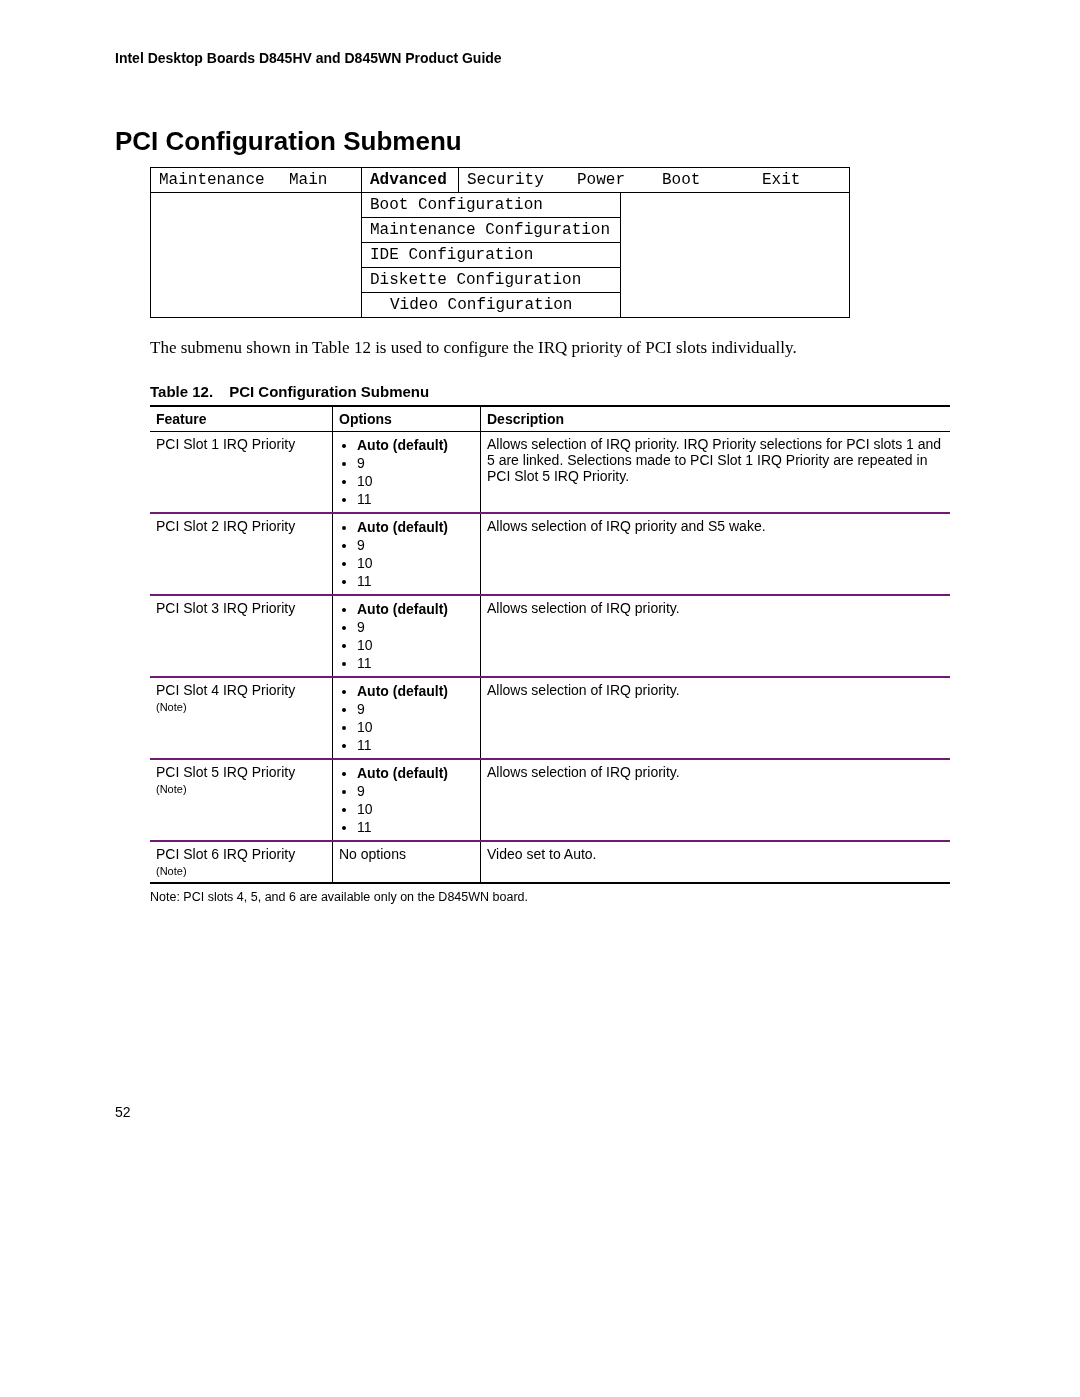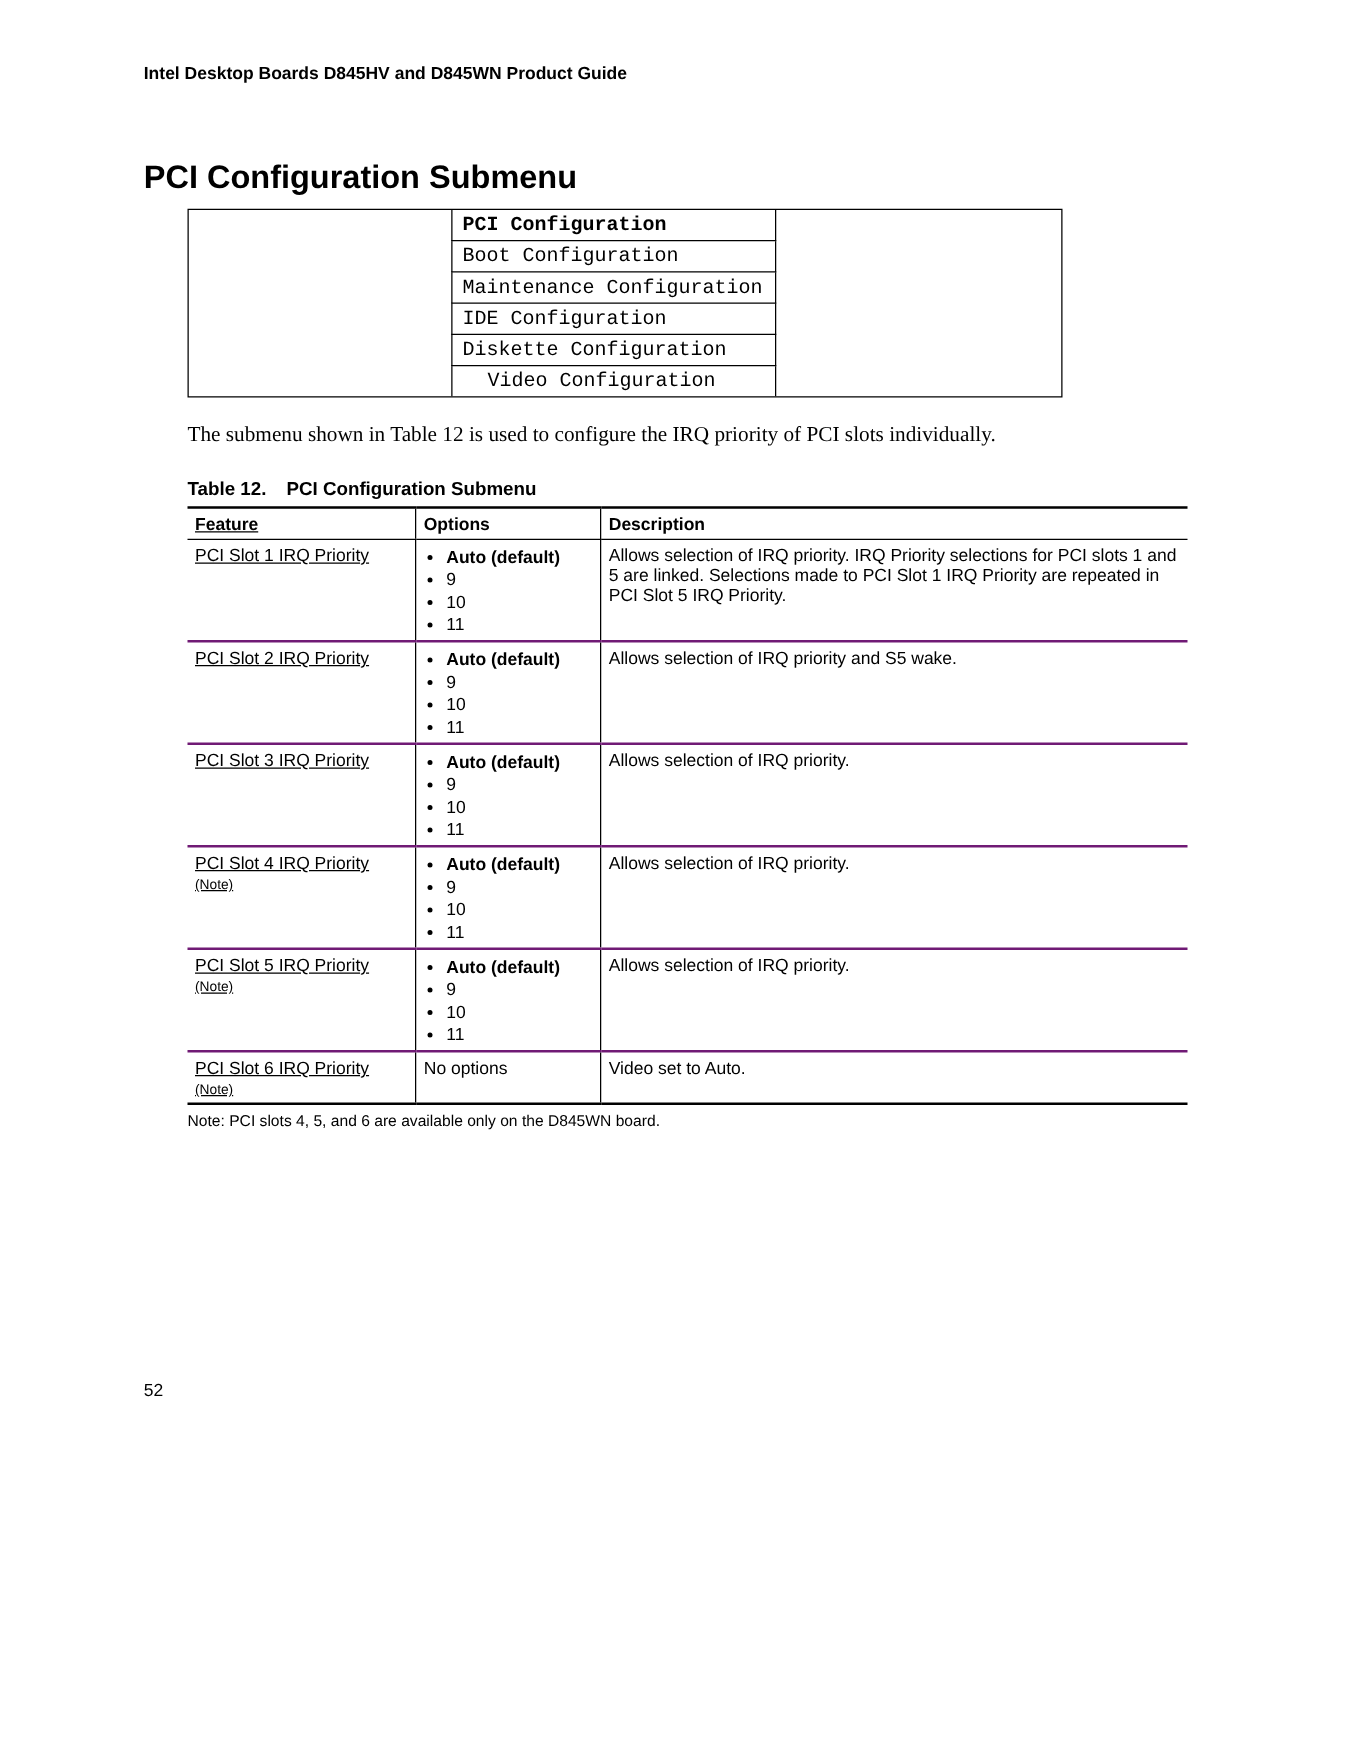--- a/index.html
+++ b/index.html
@@ -88,21 +88,21 @@
     padding:4px 6px;
     border-top:2px solid #000;
     border-bottom:1px solid #000;
   }
   table.config td {
     vertical-align:top;
     padding:4px 6px;
     border-bottom:2px solid #701a75;
   }
   table.config tr:last-child td { border-bottom:2px solid #000; }
-  .col-feature { width:170px;text-decoration:underline; }
+  .col-feature { width:170px; }
   .col-options { width:135px; border-left:1px solid #000; border-right:1px solid #000; }
   th.col-options { border-left:1px solid #000; border-right:1px solid #000; }
   .note-sm { font-size:11px; }
   ul.opts {
     list-style: disc;
     margin:0;
     padding-left:18px;
   }
   ul.opts li { padding:1px 0; }
   ul.opts li.bold { font-weight:bold; }
@@ -119,25 +119,29 @@
 </style>
 </head>
 <body>
 
 <div class="page">
   <div class="header">Intel Desktop Boards D845HV and D845WN Product Guide</div>
 
   <h1 class="title">PCI Configuration Submenu</h1>
 
   <div class="bios-nav">
-    <div class="sub-row">
-        <div class="sub-row-left"></div>
-        <div class="sub-row-mid bold-mono">PCI Configuration</div>
-        <div class="sub-row-right"></div>
-      </div>
+    <div class="bios-nav-row top-row">
+      <div class="tab-maint">Maintenance</div>
+      <div class="tab-main">Main</div>
+      <div class="tab-adv">Advanced</div>
+      <div class="tab-sec">Security</div>
+      <div class="tab-pwr">Power</div>
+      <div class="tab-boot">Boot</div>
+      <div class="tab-exit">Exit</div>
+    </div>
     <div class="sub-row">
         <div class="sub-row-left"></div>
         <div class="sub-row-mid">Boot Configuration</div>
         <div class="sub-row-right"></div>
       </div>
     <div class="sub-row">
         <div class="sub-row-left"></div>
         <div class="sub-row-mid">Maintenance Configuration</div>
         <div class="sub-row-right"></div>
       </div>

